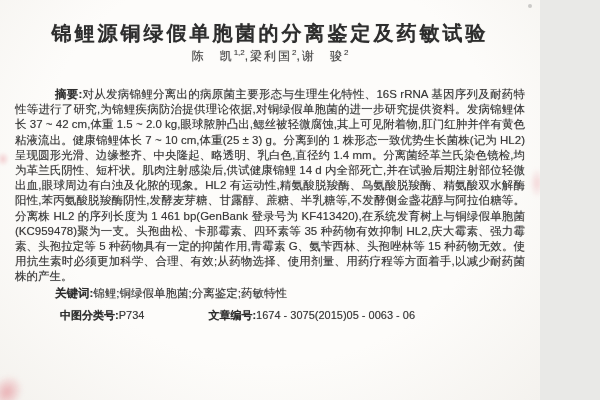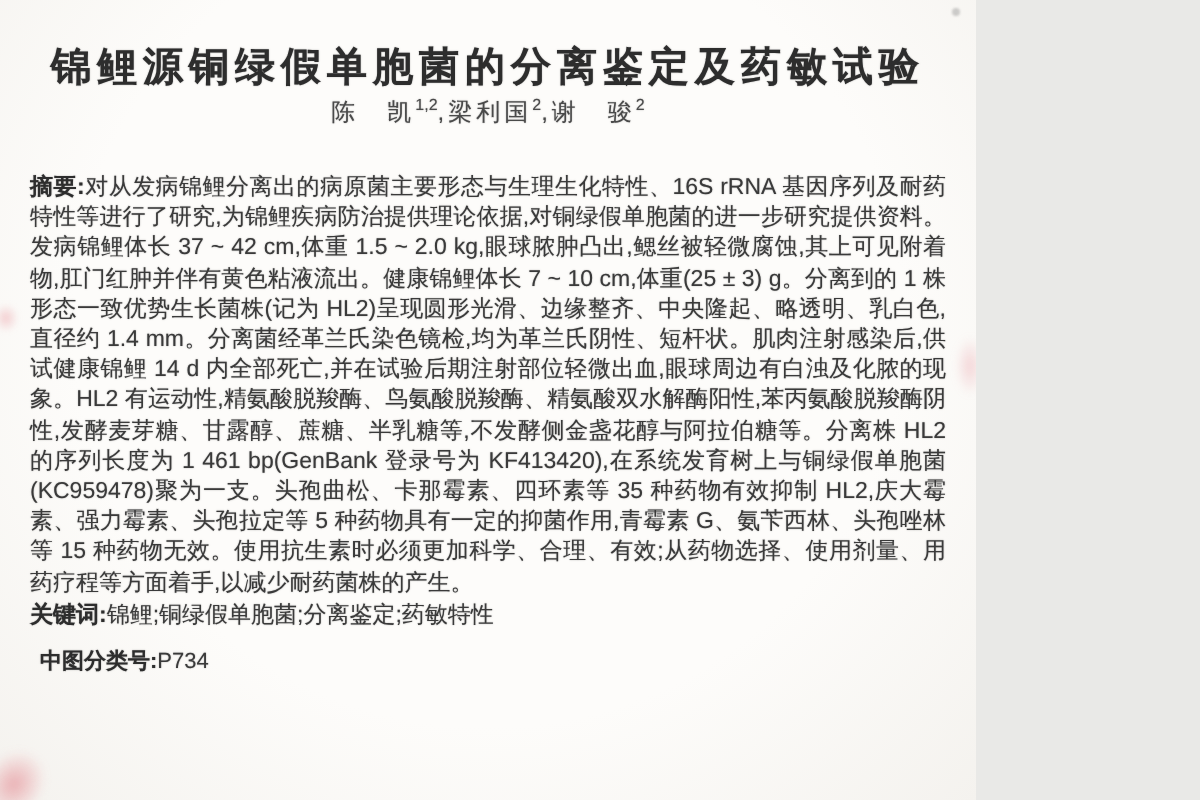--- a/index.html
+++ b/index.html
@@ -3,21 +3,21 @@
 <meta charset="utf-8">
 <style>
   * { margin: 0; padding: 0; box-sizing: border-box; }
   html, body { width: 600px; height: 400px; }
   body {
     font-family: "Liberation Sans", "DejaVu Sans", sans-serif;
     background: #e9e9e7;
   }
   .page {
     position: relative;
-    width: 488px;
+    width: 540px;
     height: 400px;
     background: radial-gradient(ellipse at 50% 40%, #fdfcfa 60%, #f4f2ee 100%);
     color: #3c3c3c;
     overflow: hidden;
     text-shadow: 0 0 0.7px rgba(70,70,70,0.55);
   }
   .title {
     text-align: center;
     padding-top: 20px;
     font-size: 20px;
@@ -42,21 +42,21 @@
     letter-spacing: 0.5px;
   }
   .abstract {
     margin: 22px 15px 0 15px;
     font-size: 11.5px;
     line-height: 15.2px;
     text-align: justify;
     color: #3a3a3a;
     overflow-wrap: break-word;
   }
-  .bold-label { font-weight: bold; color: #2d2d2d; }
+  .bold-label { font-weight: bold; color: #2d2d2d; margin-left: 40px; }
   .keywords {
     margin: 1px 15px 0 15px;
     font-size: 11.5px;
     line-height: 15.2px;
     color: #3a3a3a;
   }
   .meta {
     margin: 7px 15px 0 20px;
     font-size: 11px;
     color: #3a3a3a;
@@ -105,15 +105,16 @@
 
   <div class="affils">
   </div>
 
   <p class="abstract"><span class="bold-label">摘要:</span><span>对从发病锦鲤分离出的病原菌主要形态与生理生化特性、16S rRNA 基因序列及耐药特性等进行了研究,为锦鲤疾病防治提供理论依据,对铜绿假单胞菌的进一步研究提供资料。发病锦鲤体长 37 ~ 42 cm,体重 1.5 ~ 2.0 kg,眼球脓肿凸出,鳃丝被轻微腐蚀,其上可见附着物,肛门红肿并伴有黄色粘液流出。健康锦鲤体长 7 ~ 10 cm,体重(25 ± 3) g。分离到的 1 株形态一致优势生长菌株(记为 HL2)呈现圆形光滑、边缘整齐、中央隆起、略透明、乳白色,直径约 1.4 mm。分离菌经革兰氏染色镜检,均为革兰氏阴性、短杆状。肌肉注射感染后,供试健康锦鲤 14 d 内全部死亡,并在试验后期注射部位轻微出血,眼球周边有白浊及化脓的现象。HL2 有运动性,精氨酸脱羧酶、鸟氨酸脱羧酶、精氨酸双水解酶阳性,苯丙氨酸脱羧酶阴性,发酵麦芽糖、甘露醇、蔗糖、半乳糖等,不发酵侧金盏花醇与阿拉伯糖等。分离株 HL2 的序列长度为 1 461 bp(GenBank 登录号为 KF413420),在系统发育树上与铜绿假单胞菌(KC959478)聚为一支。头孢曲松、卡那霉素、四环素等 35 种药物有效抑制 HL2,庆大霉素、强力霉素、头孢拉定等 5 种药物具有一定的抑菌作用,青霉素 G、氨苄西林、头孢唑林等 15 种药物无效。使用抗生素时必须更加科学、合理、有效;从药物选择、使用剂量、用药疗程等方面着手,以减少耐药菌株的产生。</span></p>
 
   <p class="keywords"><span class="bold-label">关键词:</span><span>锦鲤;铜绿假单胞菌;分离鉴定;药敏特性</span></p>
 
   <div class="meta">
     <span><span class="bold-label">中图分类号:</span><span>P734</span></span>
+    <span><span class="bold-label">文章编号:</span><span>1674 - 3075(2015)05 - 0063 - 06</span></span>
   </div>
 
 </div>
 
 </body></html>

